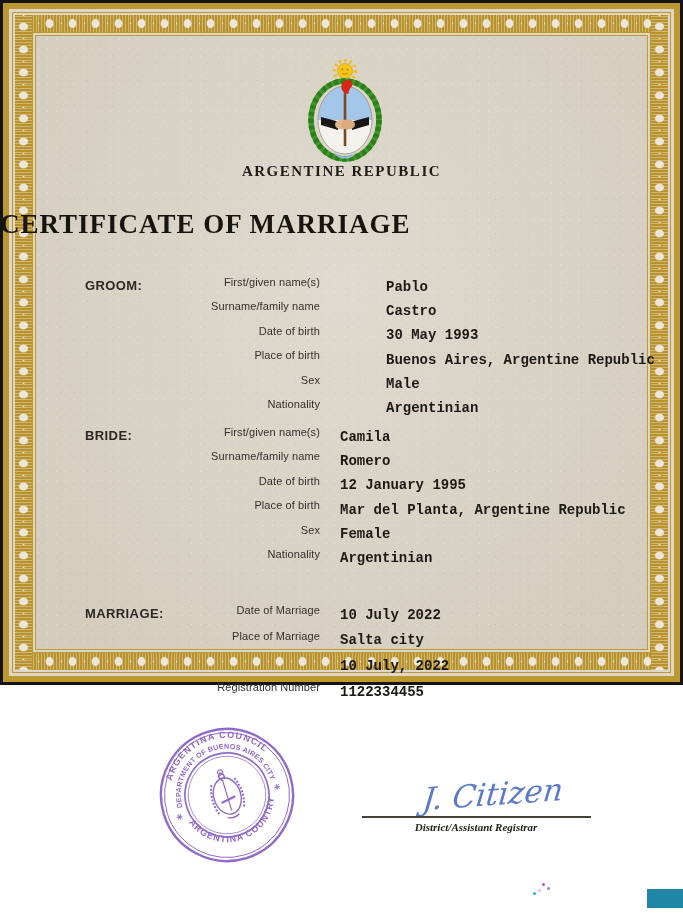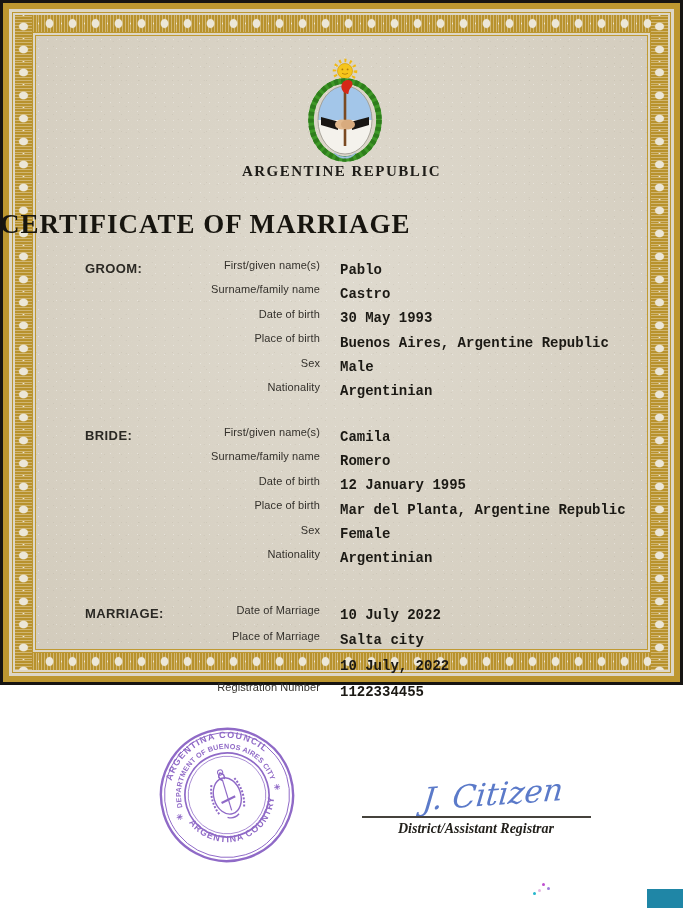--- a/index.html
+++ b/index.html
@@ -44,21 +44,21 @@
   .arms{position:absolute;left:290px;top:56px;width:110px;height:106px;}
   .country{position:absolute;left:0;right:0;top:163px;text-align:center;
     font-family:"Liberation Serif",serif;font-weight:bold;font-size:15px;
     letter-spacing:1.5px;color:#1e1c18;}
   .title{position:absolute;left:0;right:0;top:196px;text-align:left;
     font-family:"Liberation Serif",serif;font-weight:bold;font-size:27px;
     letter-spacing:1px;color:#17150f;margin-top:13px;}
 
   
   .section{position:absolute;left:0;right:0;}
-  .section-groom{top:259px;}
+  .section-groom{top:276px;padding-left:46px;}
   .section-bride{top:426px;}
   .section-marriage{top:604px;text-align:right;}
   .sec-label{position:absolute;left:85px;top:2px;font-size:13px;font-weight:bold;
     letter-spacing:.4px;color:#2b2924;}
   .row{position:relative;height:24.4px;}
   .section-marriage .row{height:25.8px;}
   .rlabel{position:absolute;right:363px;top:0;font-size:11px;color:#33302b;
     white-space:nowrap;letter-spacing:.1px;}
   .rvalue{position:absolute;left:340px;top:2.5px;font-family:"Liberation Mono",monospace;
     font-weight:bold;font-size:14px;color:#1b1914;white-space:nowrap;letter-spacing:0;}
@@ -68,21 +68,21 @@
     transform:rotate(-17deg);opacity:.88;mix-blend-mode:multiply;}
   .stamp text{font-family:"Liberation Sans",sans-serif;font-weight:bold;fill:#8055bf;}
 
   
   .sig-name{position:absolute;left:383px;top:776px;width:220px;text-align:center;
     font-family:"DejaVu Serif",serif;font-style:italic;font-size:31px;color:#5b7ac9;
     transform:rotate(-4deg) skewX(-10deg);white-space:nowrap;}
   .sig-line{position:absolute;left:362px;top:816px;width:229px;height:2px;background:#45423c;}
   .sig-role{position:absolute;left:356px;top:821px;width:240px;text-align:center;
     font-family:"Liberation Serif",serif;font-style:italic;font-weight:bold;
-    font-size:14px;color:#23211c;white-space:nowrap;}
+    font-size:11px;color:#23211c;white-space:nowrap;}
 
   
   .badge{position:absolute;left:647px;top:889px;width:34px;height:19px;
     background:#1f86a6;color:#fff;font-size:12.5px;font-weight:bold;
     display:flex;align-items:center;justify-content:center;letter-spacing:.5px;z-index:5;padding-left:47px;}
   .dot{position:absolute;width:3px;height:3px;border-radius:50%;z-index:4;}
   .dot1{left:542px;top:883px;background:#bf4fd0;}
   .dot2{left:533px;top:892px;background:#24b6cc;}
   .dot3{left:547px;top:887px;background:#9f7fd8;}
   .dot4{left:538px;top:889px;background:#e5b9e2;}

